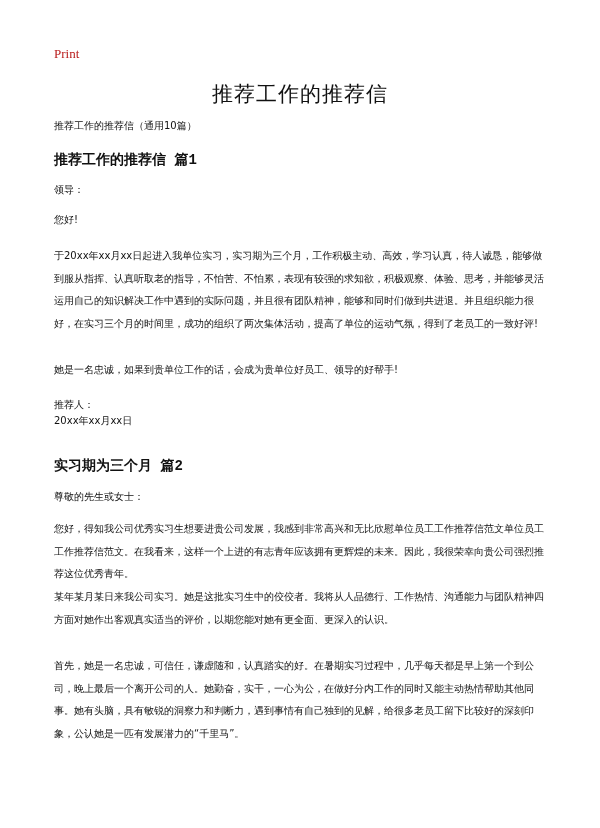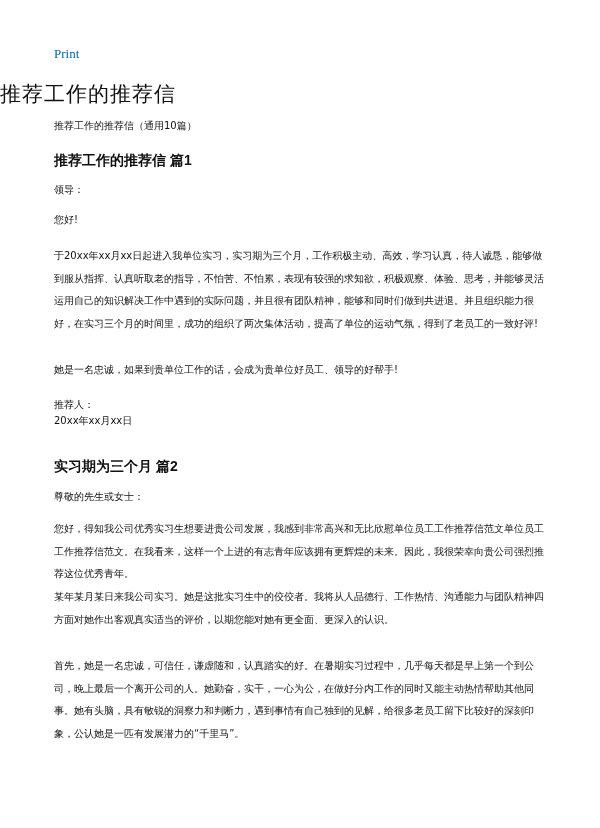--- a/index.html
+++ b/index.html
@@ -1,22 +1,22 @@
 <!DOCTYPE html>
 <html><head>
 <meta charset="utf-8">
 <style>
   html, body { margin: 0; padding: 0; background: #ffffff; }
   body { width: 600px; height: 828px; overflow: hidden; position: relative;
          font-family: "DejaVu Sans", "Liberation Sans", sans-serif; color: #111; }
-  .print { position: absolute; left: 54px; top: 46px; font-family: "Liberation Serif", serif; font-size: 13px; color: #0369a1; }
-  .title { position: absolute; left: 0; width: 600px; top: 80px; text-align: left; font-size: 21px; letter-spacing: 1px; }
+  .print { position: absolute; left: 54px; top: 46px; font-family: "Liberation Serif", serif; font-size: 13px; color: #b91c1c; }
+  .title { position: absolute; left: 0; width: 600px; top: 80px; text-align: center; font-size: 21px; letter-spacing: 1px; }
   .subtitle { position: absolute; left: 54px; top: 119px; font-size: 10px; }
   .p { position: absolute; left: 54px; width: 496px; font-size: 10px; line-height: 22.6px; }
-  .h { font-weight: bold; font-family: Liberation Sans, sans-serif; font-size: 14px; }
+  .h { font-weight: bold; font-family: Liberation Mono, monospace; font-size: 14px; }
 </style>
 </head>
 <body>
 
 <div class="print">Print</div>
 
 <div class="title">推荐工作的推荐信</div>
 
 <div class="subtitle">推荐工作的推荐信（通用10篇）</div>
 

